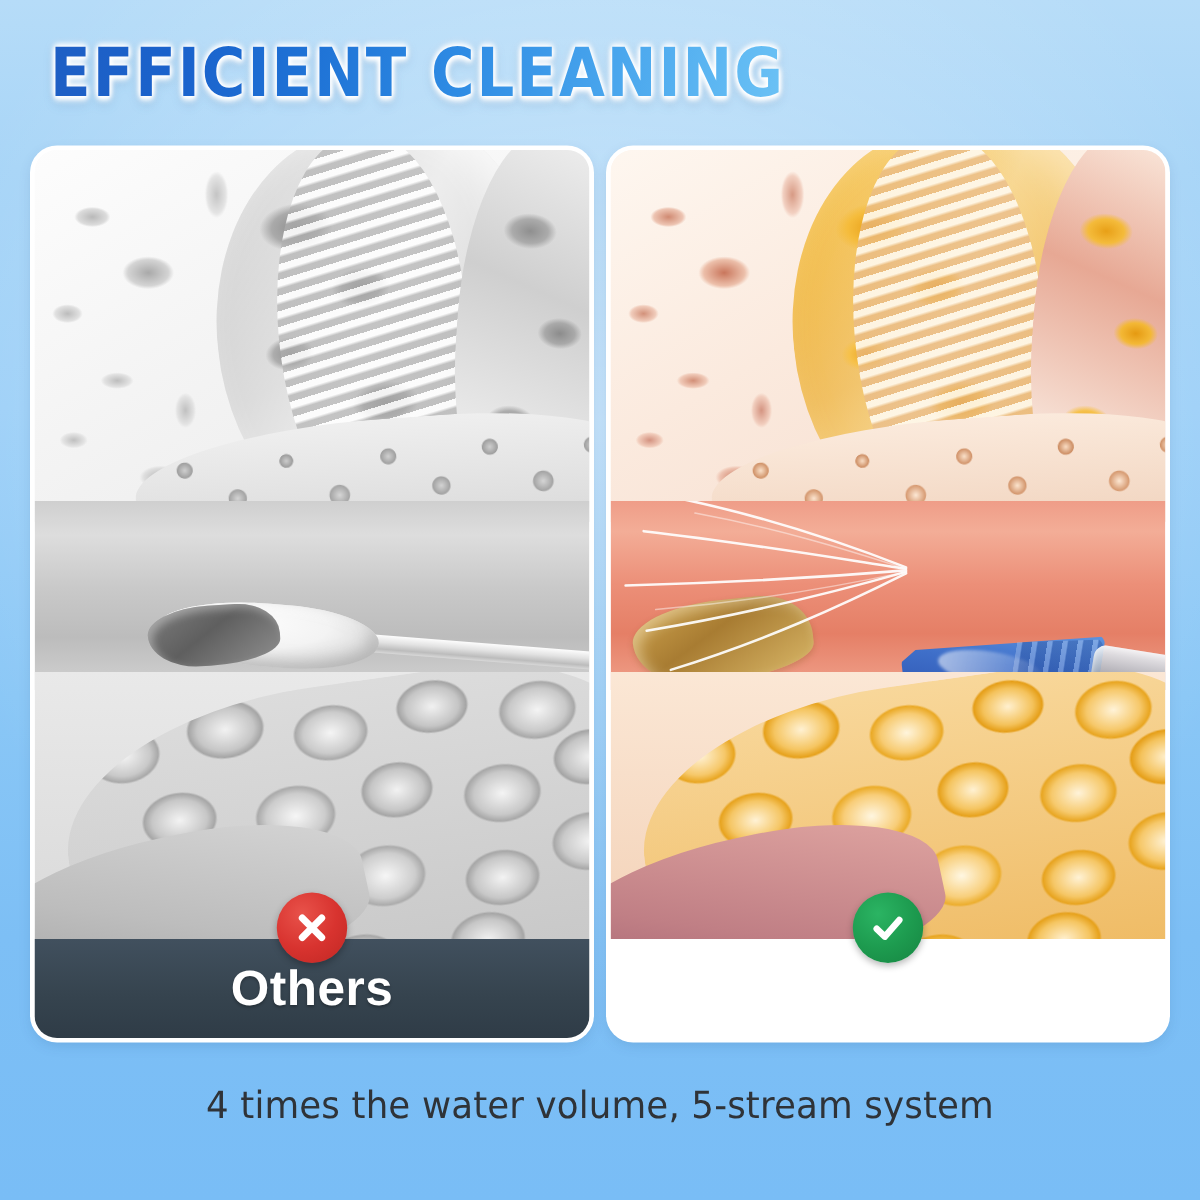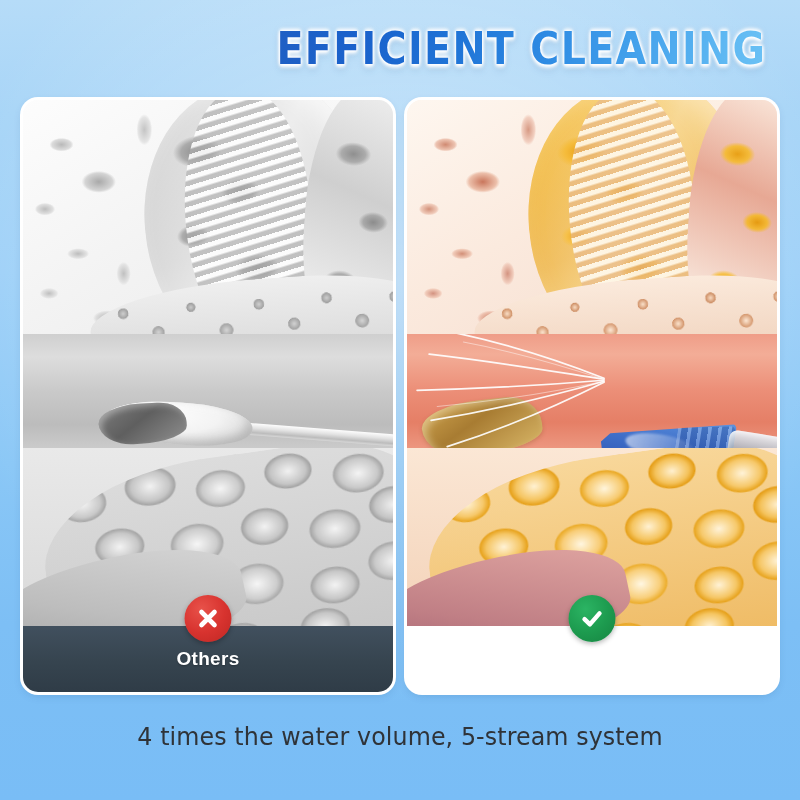--- a/index.html
+++ b/index.html
@@ -35,21 +35,21 @@
                 rgba(255,255,255,0.42) 0%,
                 rgba(255,255,255,0.16) 42%,
                 rgba(255,255,255,0) 72%);
     pointer-events: none;
   }
 
   
   .title-wrap {
     position: absolute;
     top: 22px; left: 0; right: 0;
-    text-align: right;
+    text-align: left;
     height: 60px;
   }
   .title {
     display: inline-block;
     font-size: 45px;
     font-weight: bold;
     letter-spacing: 1.5px;
     line-height: 54px;
     font-family: "DejaVu Sans", sans-serif;
     transform: scaleX(0.88);
@@ -447,21 +447,21 @@
     justify-content: center;
   }
   .label-bar.others {
     background: linear-gradient(180deg,#41505e 0%,#36444f 55%,#2f3c47 100%);
   }
   .label-bar.ours {
     background: linear-gradient(180deg,#4a87cf 0%,#3f7cc6 50%,#2f68b4 100%);
   }
   .label-text {
     color: #ffffff;
-    font-size: 19px;
+    font-size: 33px;
     font-weight: bold;
     letter-spacing: 0.3px;
     text-shadow: 0 1px 2px rgba(0,0,0,0.28);
   }
 
   
   .badge {
     position: absolute;
     left: 50%;
     bottom: 50px;

